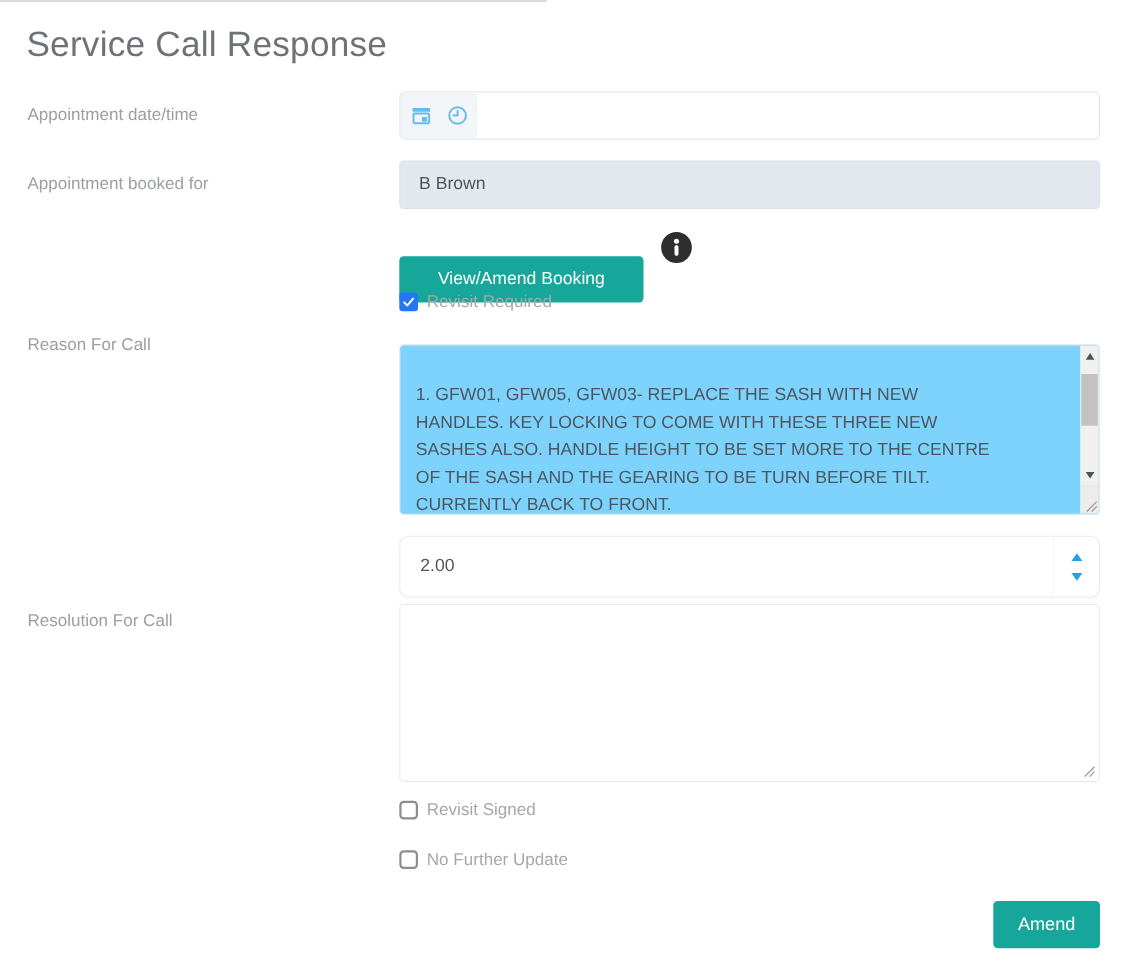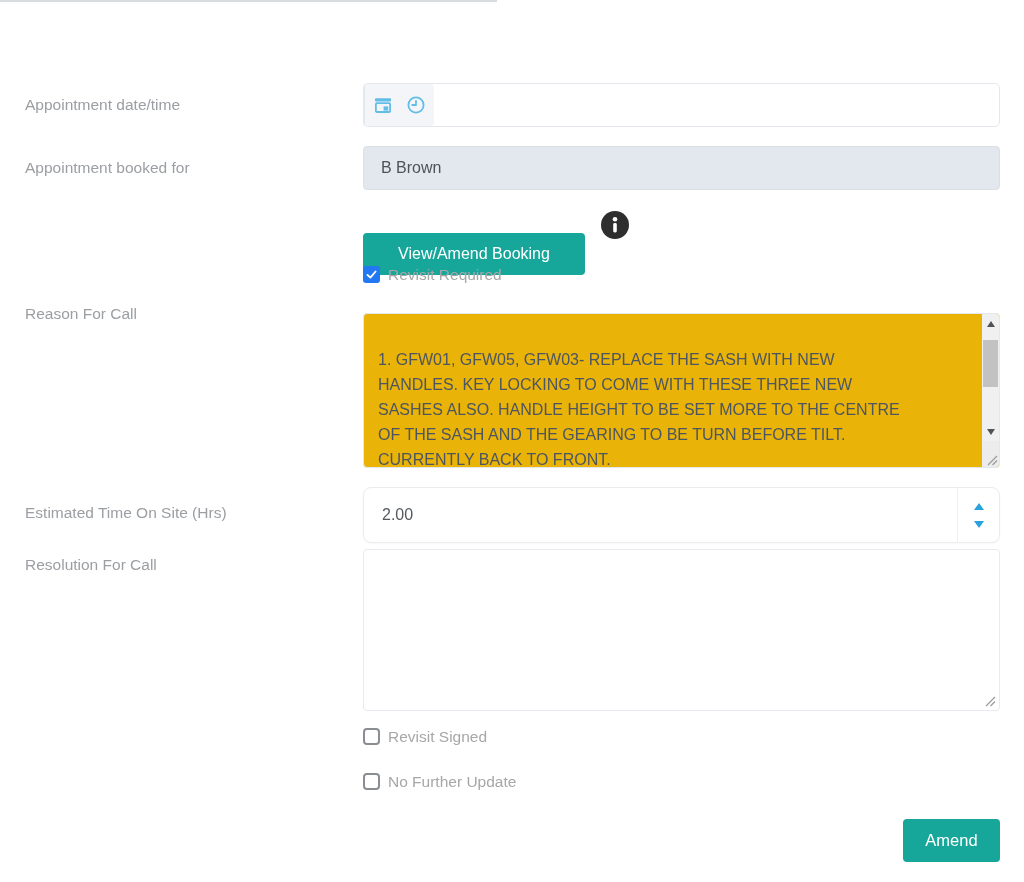--- a/index.html
+++ b/index.html
@@ -46,21 +46,21 @@
     cursor:pointer; }
   .chk-checked { background:#2277f2; display:flex; align-items:center; justify-content:center; }
   .chk-empty { background:#fff; border:2px solid #8a8e92; border-radius:4px; }
   .chk-lbl { position:absolute; left:388px; color:#a7a7a7; font-size:15.5px; cursor:pointer; }
   .chk-revisit { top:266px; } .lbl-revisit { top:266px; }
   .chk-signed { top:728px; } .lbl-signed { top:728px; }
   .chk-nofurther { top:773px; } .lbl-nofurther { top:773px; }
 
   
   .reason-box { position:absolute; left:363px; top:313px; width:637px; height:155px;
-    border:1px solid #e4e8ec; border-radius:4px; background:#eab308; overflow:hidden; cursor:text; }
+    border:1px solid #e4e8ec; border-radius:4px; background:#7dd3fc; overflow:hidden; cursor:text; }
   .reason-text { position:absolute; left:14px; top:8px; right:40px;
     font-size:16px; line-height:25px; color:#4d5660; white-space:pre-line; }
   .reason-text p { margin:0; }
   .sb-track { position:absolute; top:0; right:0; width:17px; height:127px; background:#f0f0f0; }
   .sb-btn { position:absolute; left:0; width:17px; height:17px; display:flex;
     align-items:center; justify-content:center; cursor:pointer; }
   .sb-up { top:1px; } .sb-down { top:109px; }
   .tri-up-dark { width:0; height:0; border-left:4.5px solid transparent;
     border-right:4.5px solid transparent; border-bottom:6px solid #4f5357; }
   .tri-down-dark { width:0; height:0; border-left:4.5px solid transparent;
@@ -88,20 +88,21 @@
     border:1px solid #e7eaee; border-radius:4px; background:#fff; cursor:text; }
   .resolution-box .grip { right:3px; bottom:3px; }
 </style>
 </head>
 <body>
 
 <div class="page">
 
   <div class="top-border"></div>
 
+  <h1 class="title">Service Call Response</h1>
 
   <div class="lbl lbl-r1">Appointment date/time</div>
   <div class="dt-group">
     <div class="dt-addon">
       <svg class="picker-icon" width="20" height="20" viewBox="0 0 20 20">
         <rect x="2" y="3.2" width="16" height="3.4" rx="0.8" fill="#62bee7"></rect>
         <rect x="2.9" y="8.2" width="14.2" height="8.8" rx="1" fill="none" stroke="#62bee7" stroke-width="1.8"></rect>
         <rect x="10.6" y="11.4" width="4.6" height="4.2" fill="#62bee7"></rect>
       </svg>
       <svg class="picker-icon" width="20" height="20" viewBox="0 0 20 20">
@@ -147,21 +148,20 @@
         <div class="tri-down-dark"></div>
       </div>
     </div>
     <div class="sb-corner">
       <svg class="grip" width="11" height="11" viewBox="0 0 11 11">
         <path d="M1 10 L10 1 M5.5 10 L10 5.5" stroke="#9a9a9a" stroke-width="1.2" fill="none"></path>
       </svg>
     </div>
   </div>
 
-  <div class="lbl lbl-r6">Estimated Time On Site (Hrs)</div>
   <div class="num-group">
     <input class="num-input" type="text" value="2.00" style="">
     <div class="num-spin">
       <div class="tri-up-blue"></div>
       <div class="tri-down-blue"></div>
     </div>
   </div>
 
   <div class="lbl lbl-r7">Resolution For Call</div>
   <div class="resolution-box">

